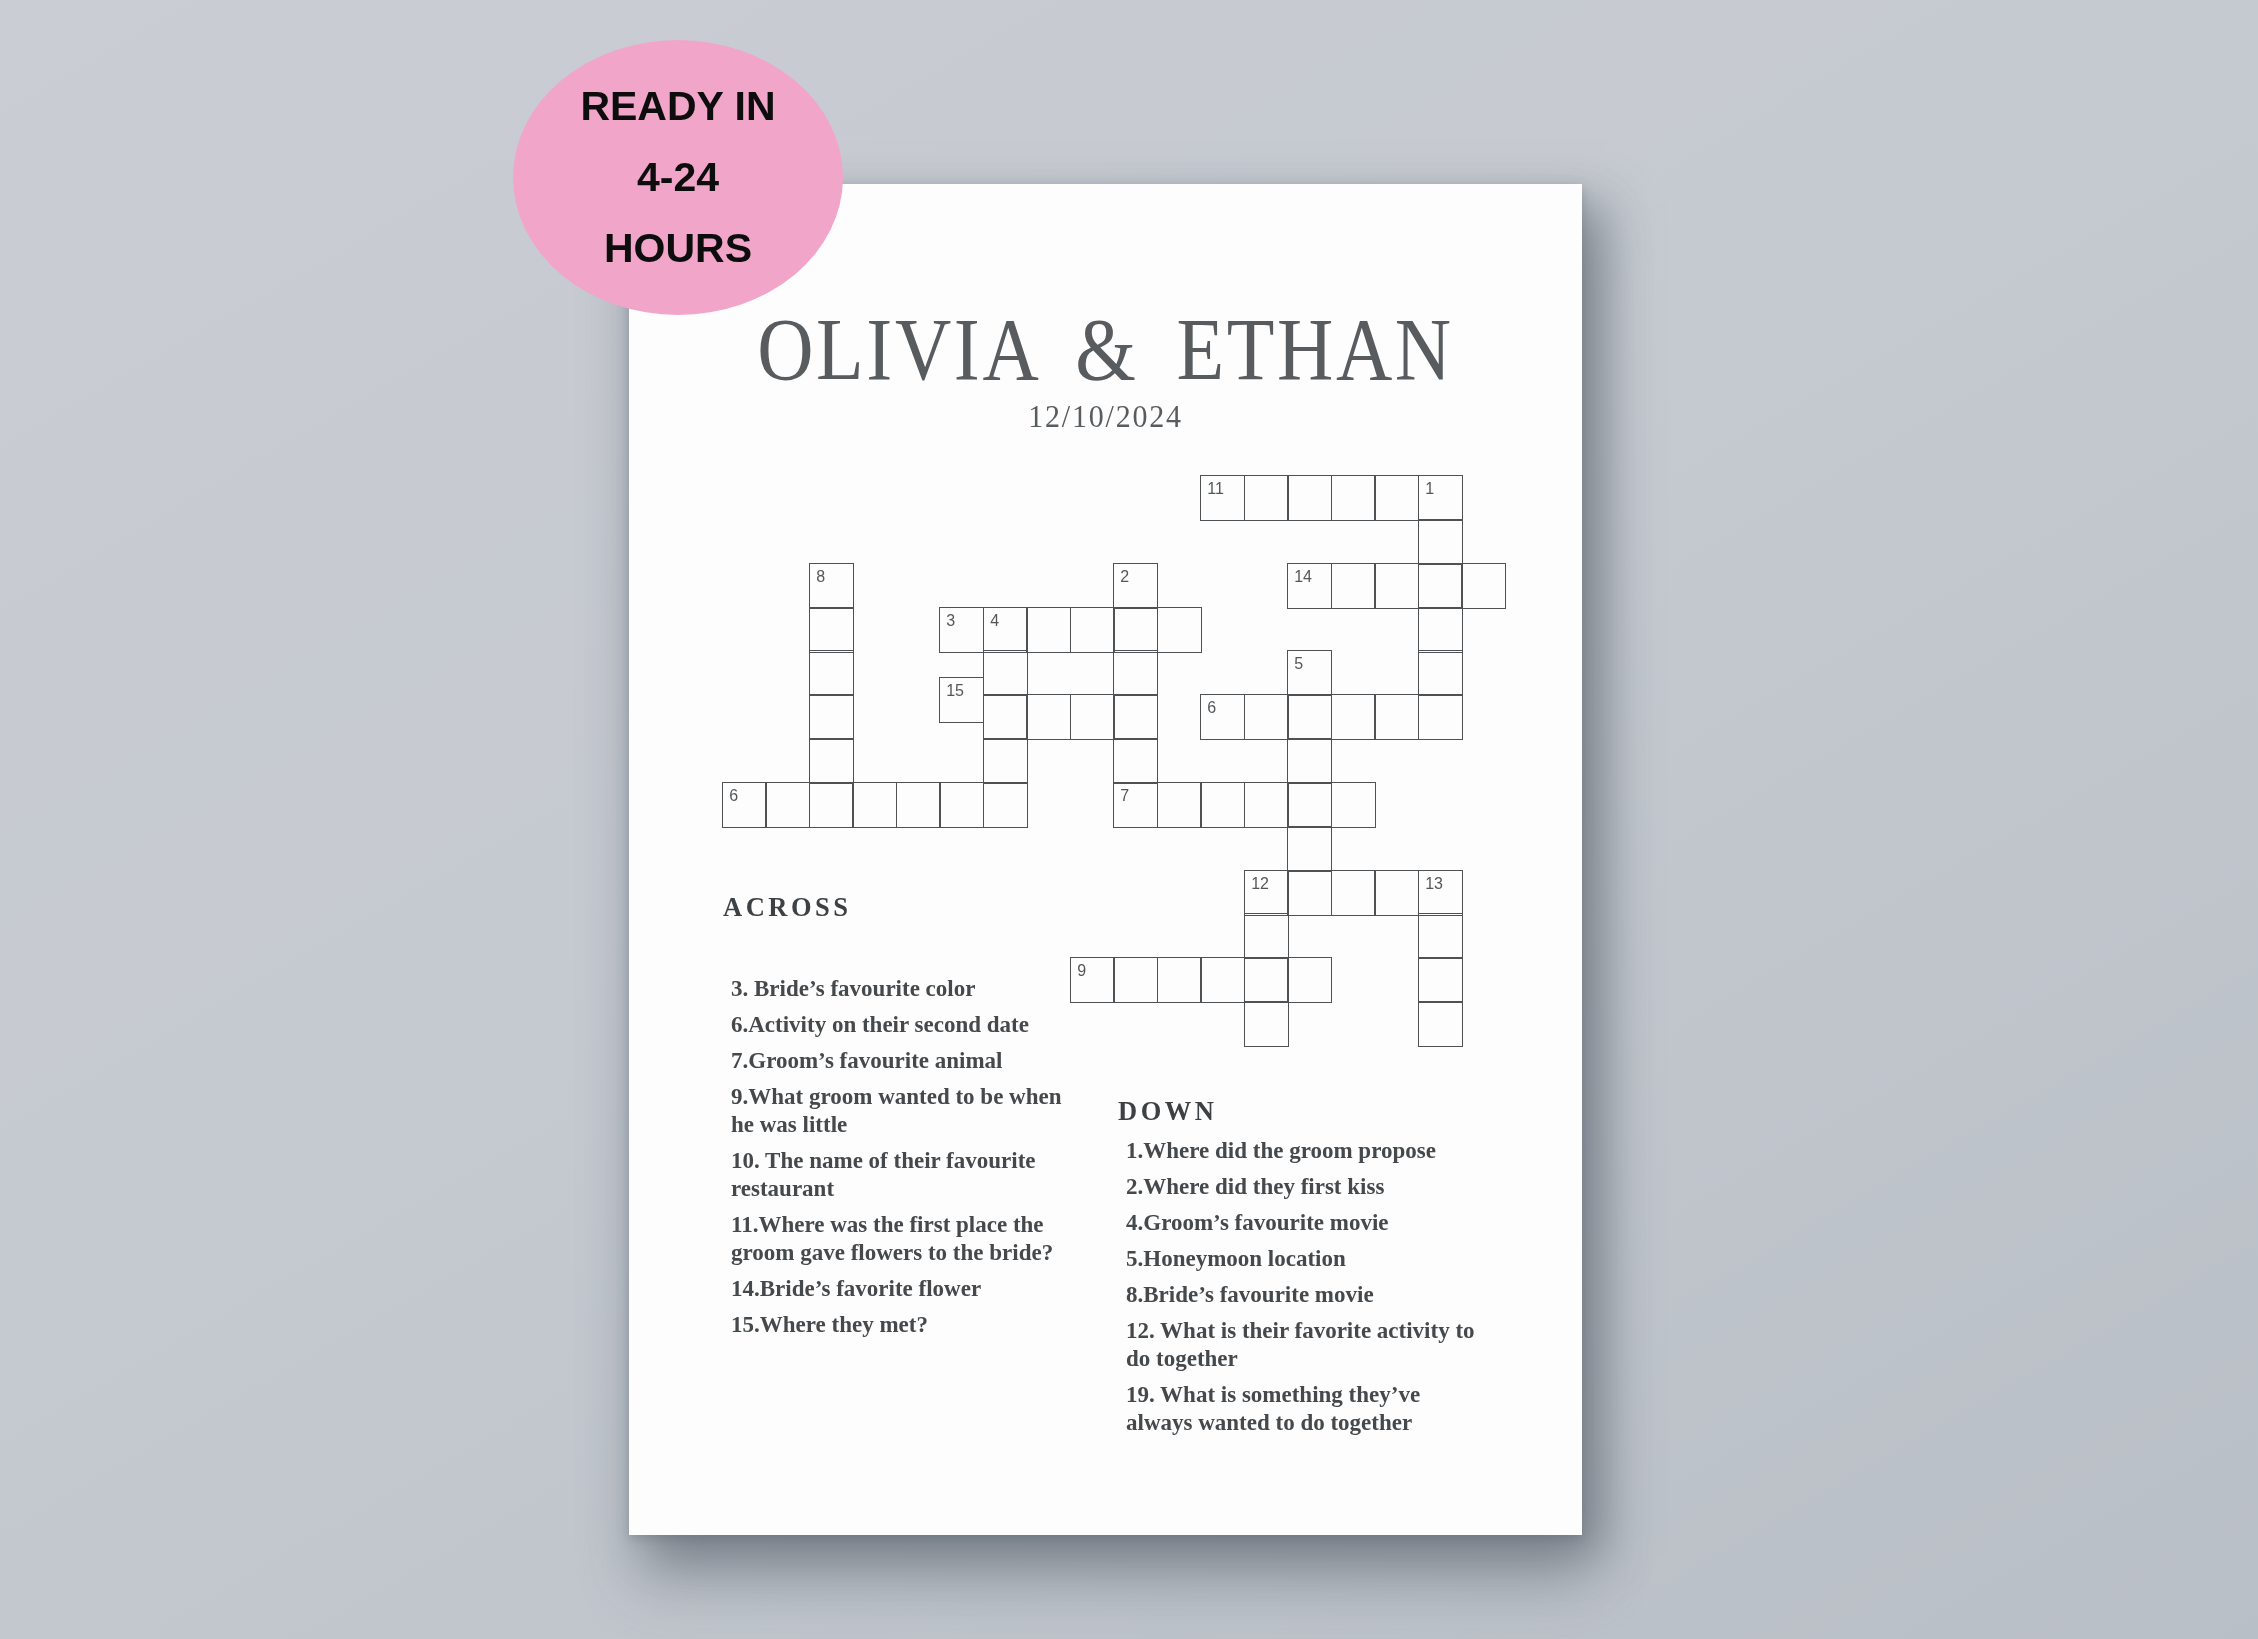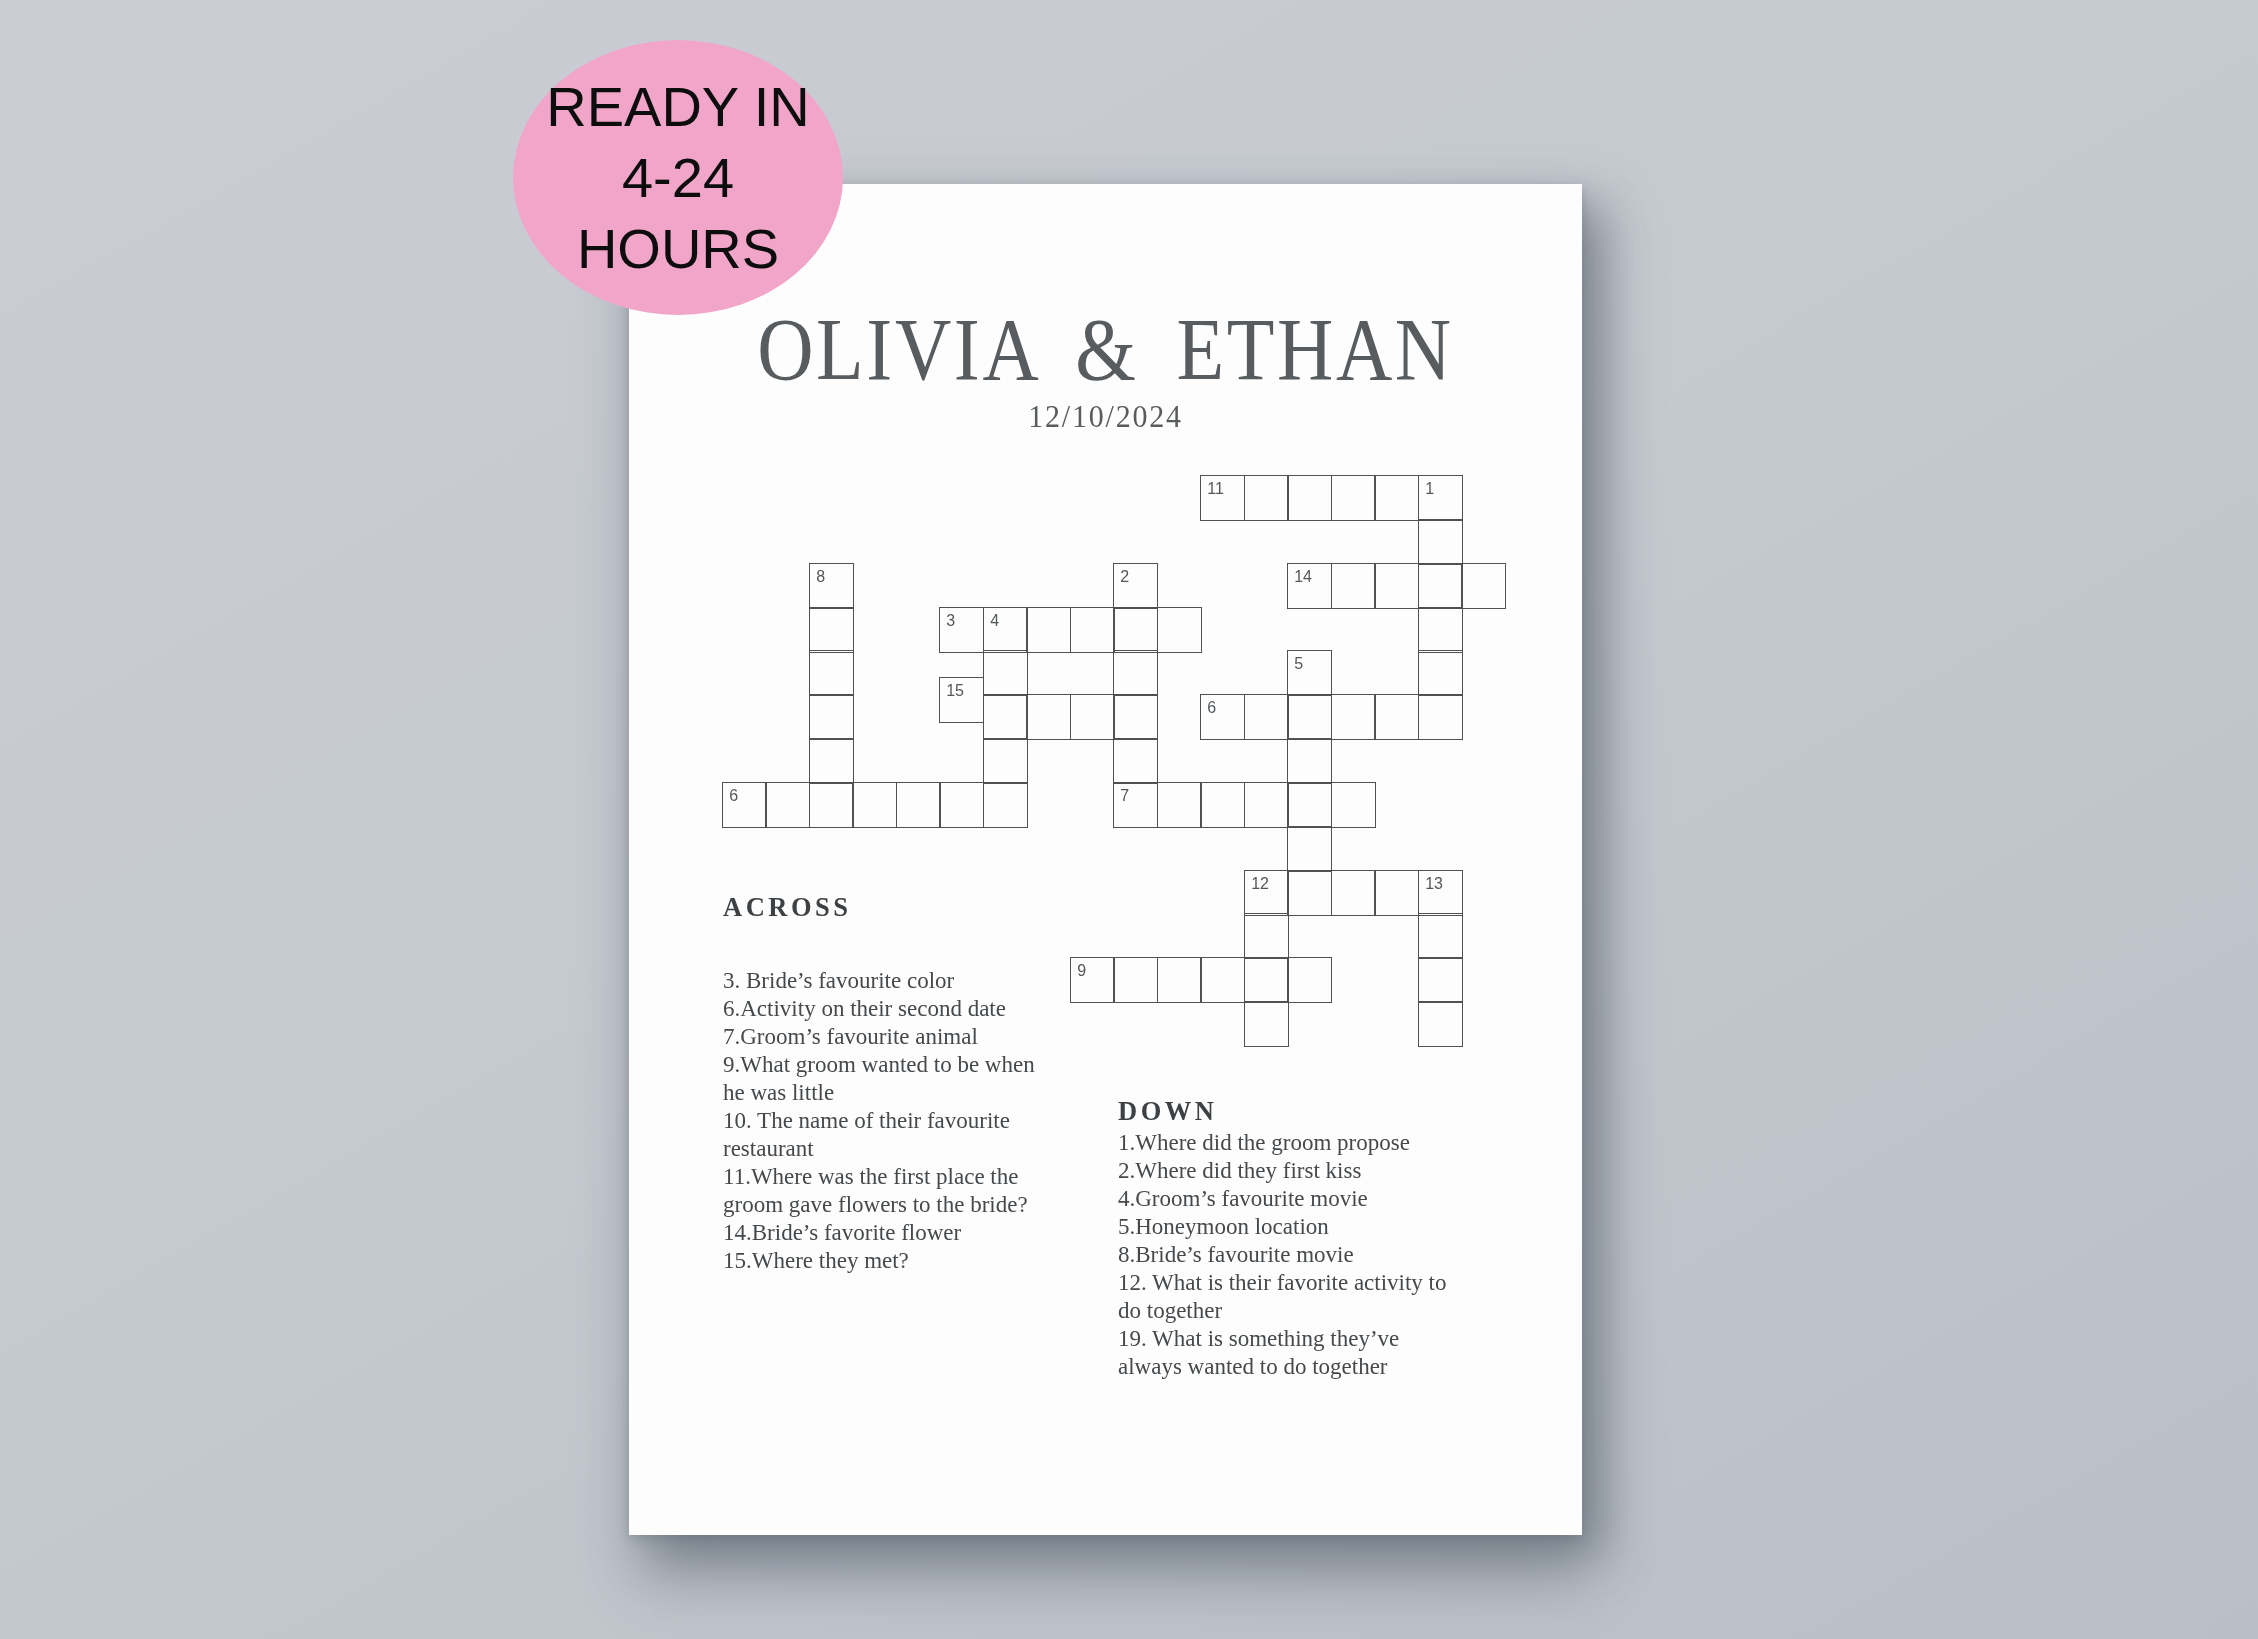--- a/index.html
+++ b/index.html
@@ -39,22 +39,22 @@
     border-radius: 50%;
     background: var(--badge-bg, #f1a6c9);
     display: flex;
     flex-direction: column;
     align-items: center;
     justify-content: center;
     z-index: 5;
   }
   .badge-line {
     font-family: "Liberation Sans", sans-serif;
-    font-weight: 400;
-    font-size: 56px;
+    font-weight: 700;
+    font-size: 41px;
     line-height: 71px;
     letter-spacing: 0px;
     color: var(--badge-text, #0d0d0d);
     white-space: nowrap;
   }
   .poster-title {
     position: absolute;
     left: 0;
     right: 0;
     top: 115px;
@@ -121,21 +121,22 @@
     position: absolute;
     font-family: "Liberation Serif", serif;
     font-size: 23px;
     line-height: 28px;
     color: var(--clue-color, #45494c);
   }
   .clue-list.across { left: 94px; top: 783px;  width: 406px; }
   .clue-list.down   { left: 489px; top: 945px; width: 415px; }
   .clue {
     white-space: pre-line;
-    margin: 0;
+    margin: 8px;
+    font-weight: bold;
   }
 </style>
 </head>
 <body>
 
 <div class="stage">
 
   <div class="poster">
 
     <div class="poster-title">OLIVIA &amp; ETHAN</div>

